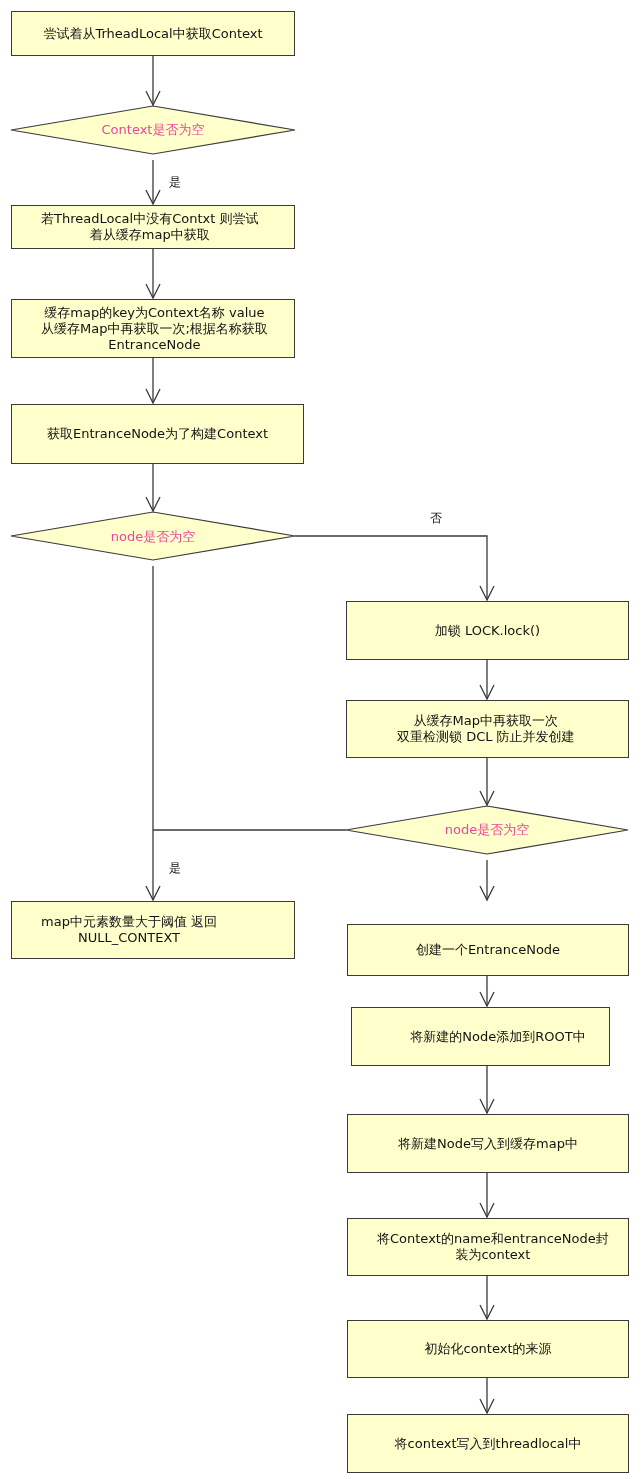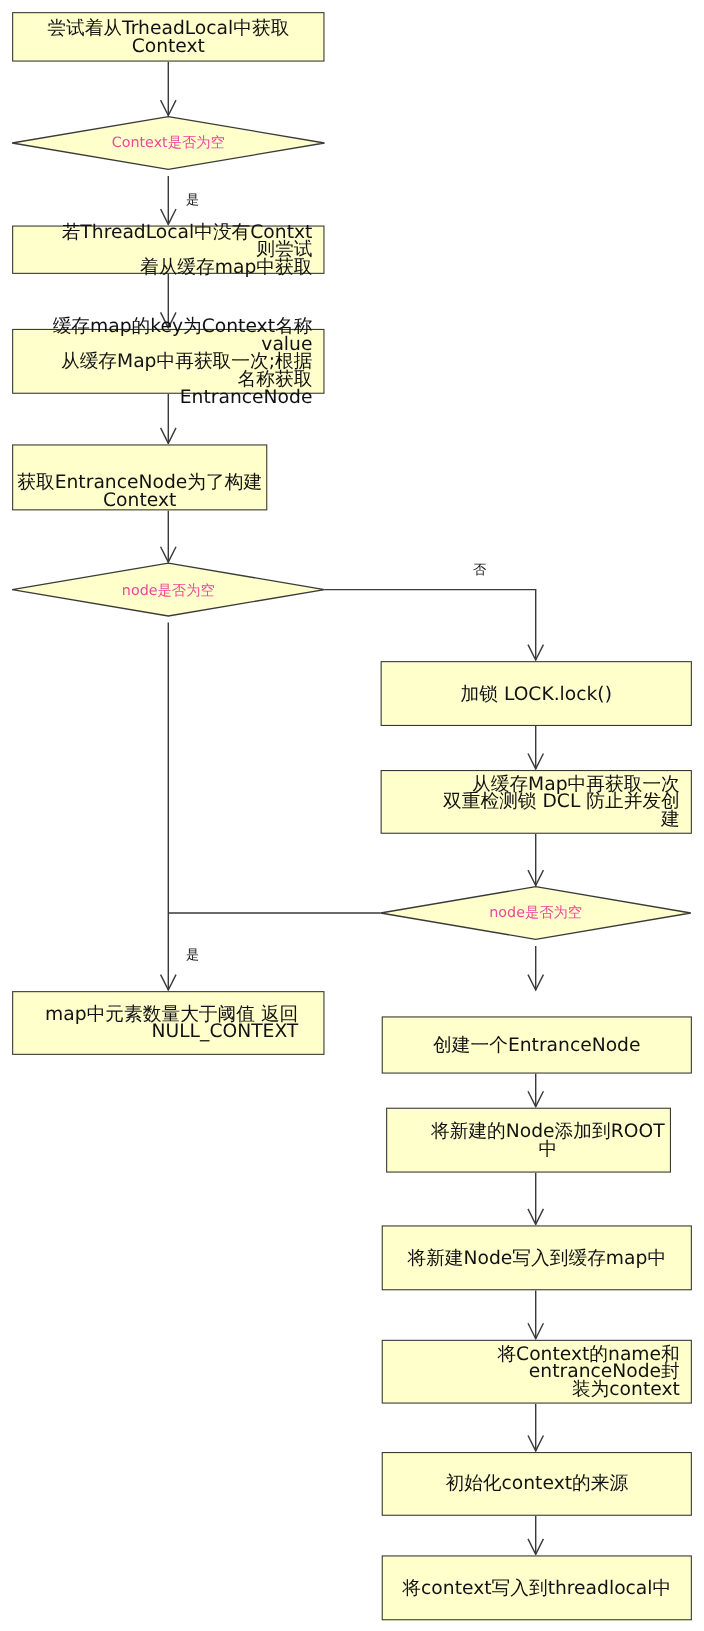--- a/index.html
+++ b/index.html
@@ -3,24 +3,24 @@
   <meta charset="utf-8">
   <style>
     html, body { margin: 0; padding: 0; background: #ffffff; }
     body { width: 640px; height: 1483px; position: relative; overflow: hidden;
            font-family: "DejaVu Sans", "Liberation Sans", sans-serif; }
     #canvas { position: absolute; left: 0; top: 0; width: 640px; height: 1483px; }
     .node-box {
       position: absolute; box-sizing: border-box;
       background: #ffffcc; border: 1.2px solid #3a3a3a;
       display: flex; align-items: center;
-      font-size: 17px; color: #111; line-height: 16px;
+      font-size: 13px; color: #111; line-height: 16px;
     }
     .node-box.center { justify-content: center; text-align: center; }
-    .node-box.left { justify-content: flex-start; text-align: right; padding-left: 29px; padding-right: 10px; }
+    .node-box.left { justify-content: flex-start; text-align: center; padding-left: 29px; padding-right: 10px; }
     .node-box span { white-space: pre-line; }
     .diamond-label {
       position: absolute; font-size: 13px; color: #ec4899;
       transform: translate(-50%, -50%); white-space: nowrap;
     }
     .edge-label {
       position: absolute; font-size: 12px; color: #111;
       transform: translate(-50%, -50%); white-space: nowrap;
     }
   </style>
@@ -73,21 +73,21 @@
   </div>
 <div class="node-box left" style="left:11px;top:205px;width:284px;height:44px;">
     <span>若ThreadLocal中没有Contxt 则尝试
 着从缓存map中获取</span>
   </div>
 <div class="node-box left" style="left:11px;top:299px;width:284px;height:59px;">
     <span>缓存map的key为Context名称 value
 从缓存Map中再获取一次;根据名称获取
 EntranceNode</span>
   </div>
-<div class="node-box center" style="left:11px;top:404px;width:232px;height:60px;align-items:flex-end;">
+<div class="node-box center" style="left:11px;top:404px;width:293px;height:60px;">
     <span>获取EntranceNode为了构建Context</span>
   </div>
 <div class="node-box center" style="left:346px;top:601px;width:283px;height:59px;">
     <span>加锁 LOCK.lock()</span>
   </div>
 <div class="node-box left" style="left:346px;top:700px;width:283px;height:58px;padding-left:50px;">
     <span>从缓存Map中再获取一次
 双重检测锁 DCL 防止并发创建</span>
   </div>
 <div class="node-box left" style="left:11px;top:901px;width:284px;height:58px;">

